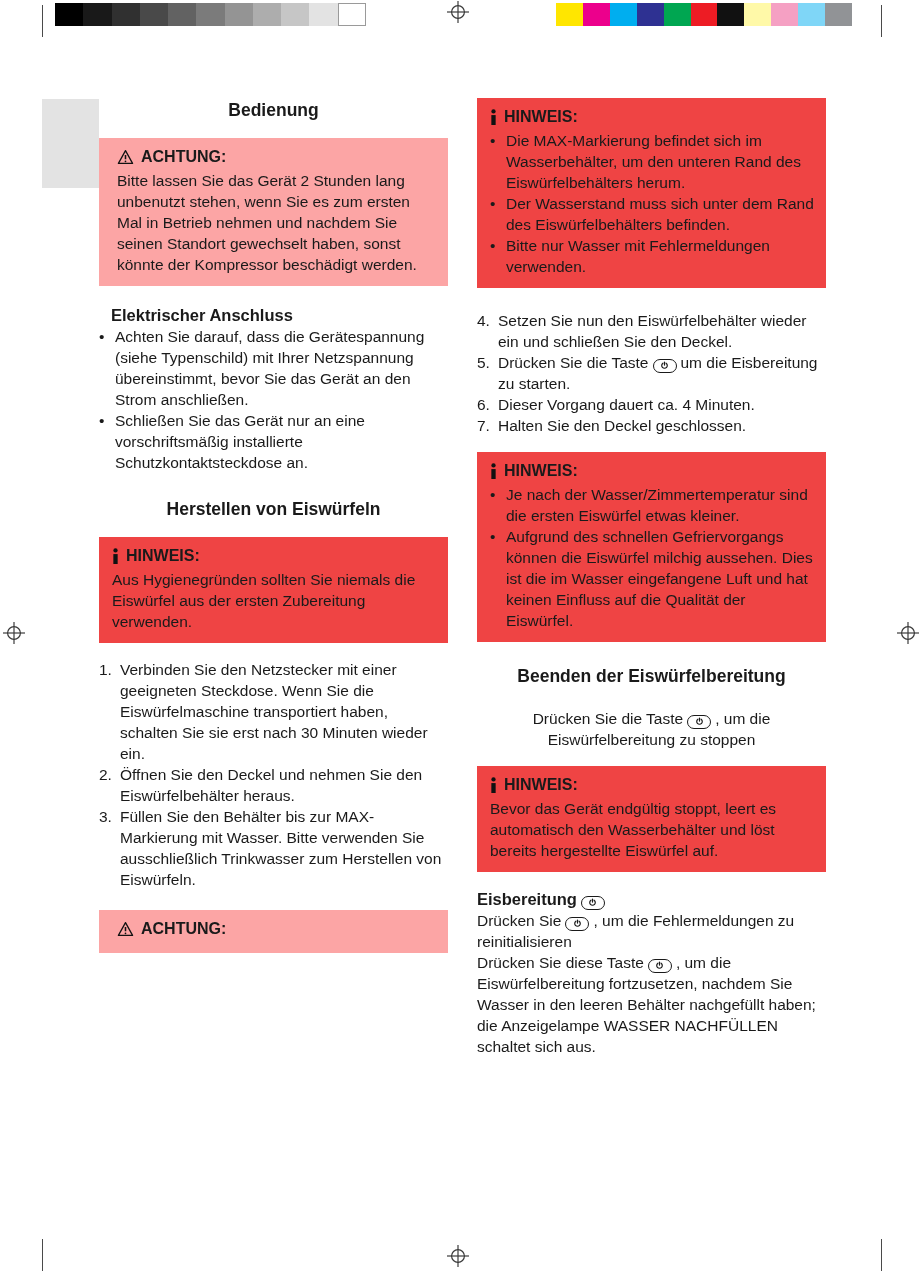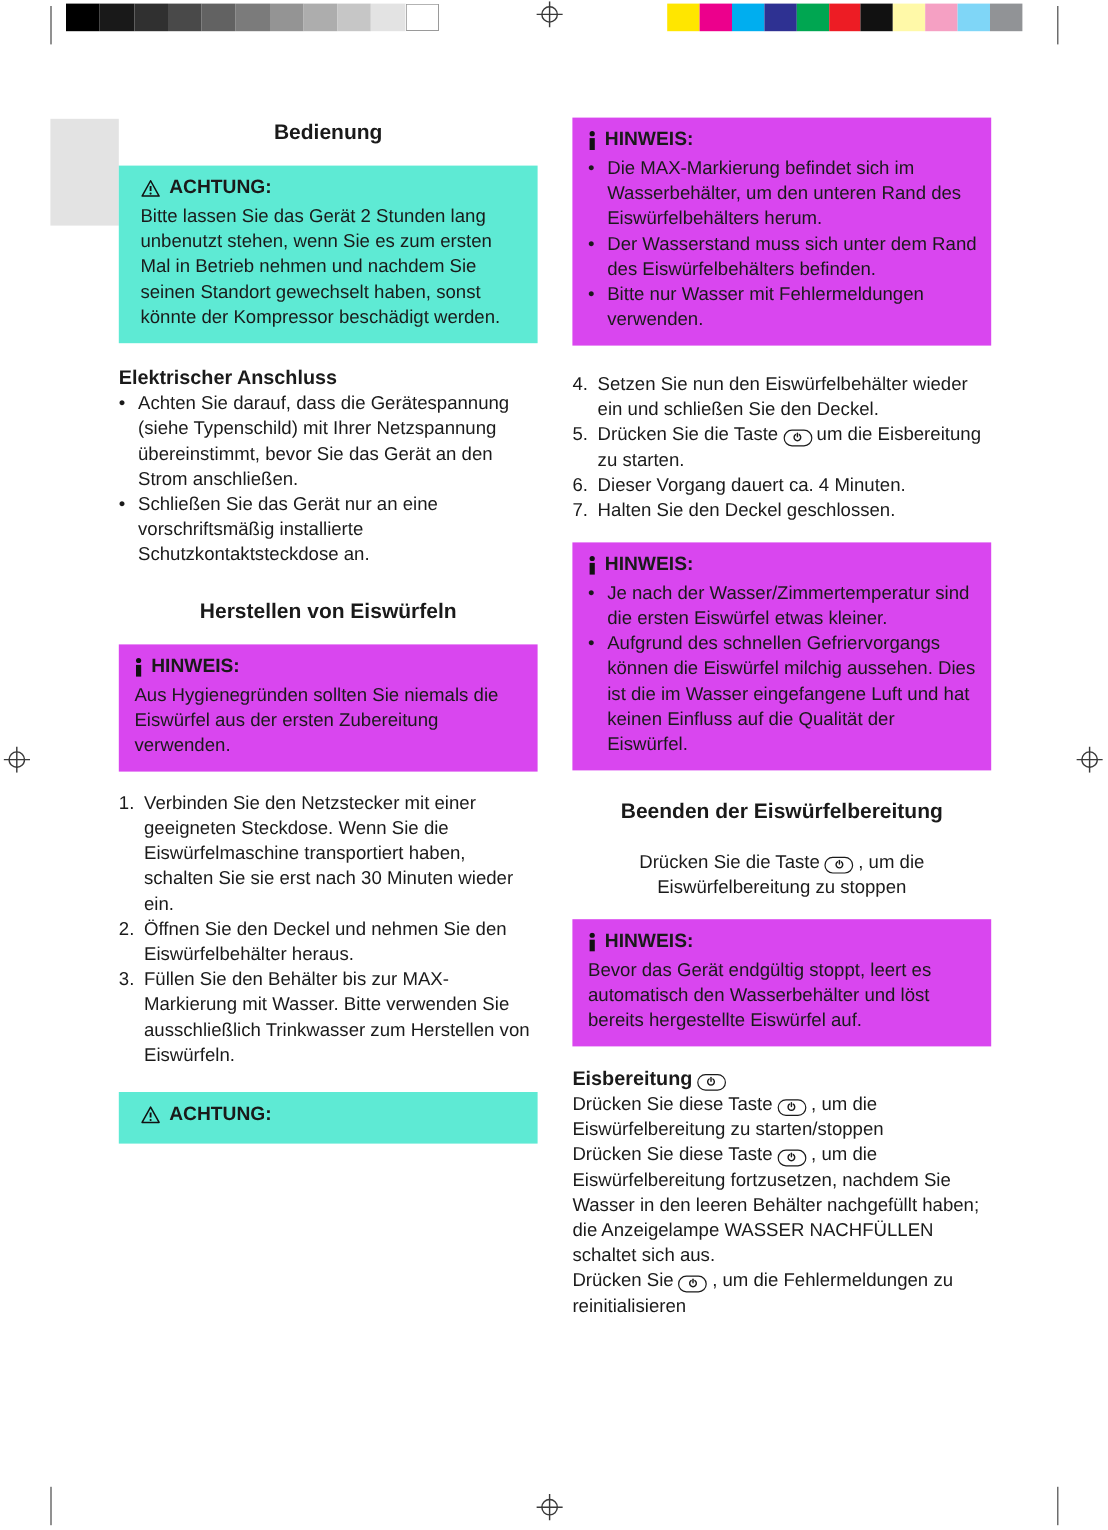--- a/index.html
+++ b/index.html
@@ -20,22 +20,22 @@
 
   
   .col { position:absolute; top:90px; width:349px; font-size:15.5px; line-height:21px; }
   .col-left  { left:99px; }
   .col-right { left:477px; }
 
   .center-title { text-align:center; font-weight:bold; font-size:17.5px; line-height:24px; }
   .h2 { font-weight:bold; font-size:16.5px; line-height:22px; }
 
   .graybox { padding:8px 12px 11px 13px; margin-top:16px; }
-  .achtung { background:#5eead4;padding-left:18px; }
-  .hinweis { background:#d946ef; }
+  .achtung { background:#fca5a5;padding-left:18px; }
+  .hinweis { background:#ef4444; }
   .box-title { font-weight:bold; font-size:16px; line-height:22px; display:flex; align-items:center; gap:7px; margin-bottom:2px; }
 
   .b-item { display:flex; }
   .b-marker { width:16px; flex:none; }
   .b-text { flex:1; }
 
   .step { display:flex; }
   .s-num { width:21px; flex:none; }
   .s-text { flex:1; }
 
@@ -47,21 +47,21 @@
   .pwr {
     display:inline-flex; align-items:center; justify-content:center;
     width:24px; height:14px; border:1.5px solid #1a1a1a; border-radius:8px;
     box-sizing:border-box; vertical-align:-2px; margin:0 4px;
   }
   .pwr svg { width:9px; height:9px; display:block; }
   .pwr path { stroke:#1a1a1a; stroke-width:3.2; fill:none; stroke-linecap:round; }
 
   .mt8  { margin-top:8px; }
   .mt16 { margin-top:16px; }
-  .mt18 { margin-top:18px; }
+  .mt18 { margin-top:18px;margin-left:12px; }
   .mt20 { margin-top:20px; }
   .mt22 { margin-top:22px; }
   .mt24 { margin-top:24px; }
 </style>
 </head>
 <body>
 
 <div class="cal-bar cal-gray">
     <div class="cal-sq" style="background: rgb(0, 0, 0);"></div>
     <div class="cal-sq" style="background: rgb(25, 25, 25);"></div>
@@ -294,33 +294,27 @@
   </div>
 
   <div class="h2 mt16"><span>Eisbereitung</span><span class="pwr">
         <svg viewBox="0 0 24 24">
           <path d="M12 2.6 V 10.8"></path>
           <path d="M7.8 5.8 a 7.4 7.4 0 1 0 8.4 0"></path>
         </svg>
       </span></div>
 
   <div>
+    <div><span>Drücken Sie</span><span class="pwr">
+          <svg viewBox="0 0 24 24">
+            <path d="M12 2.6 V 10.8"></path>
+            <path d="M7.8 5.8 a 7.4 7.4 0 1 0 8.4 0"></path>
+          </svg>
+        </span><span>, um die Fehlermeldungen zu reinitialisieren</span></div>
     <div><span>Drücken Sie diese Taste</span><span class="pwr">
           <svg viewBox="0 0 24 24">
             <path d="M12 2.6 V 10.8"></path>
             <path d="M7.8 5.8 a 7.4 7.4 0 1 0 8.4 0"></path>
           </svg>
-        </span><span>, um die Eiswürfelbereitung zu starten/stoppen</span></div>
-    <div><span>Drücken Sie diese Taste</span><span class="pwr">
-          <svg viewBox="0 0 24 24">
-            <path d="M12 2.6 V 10.8"></path>
-            <path d="M7.8 5.8 a 7.4 7.4 0 1 0 8.4 0"></path>
-          </svg>
         </span><span>, um die Eiswürfelbereitung fortzusetzen, nachdem Sie Wasser in den leeren Behälter nachgefüllt haben; die Anzeigelampe WASSER NACHFÜLLEN schaltet sich aus.</span></div>
-    <div><span>Drücken Sie</span><span class="pwr">
-          <svg viewBox="0 0 24 24">
-            <path d="M12 2.6 V 10.8"></path>
-            <path d="M7.8 5.8 a 7.4 7.4 0 1 0 8.4 0"></path>
-          </svg>
-        </span><span>, um die Fehlermeldungen zu reinitialisieren</span></div>
   </div>
 
 </div>
 
 </body></html>

